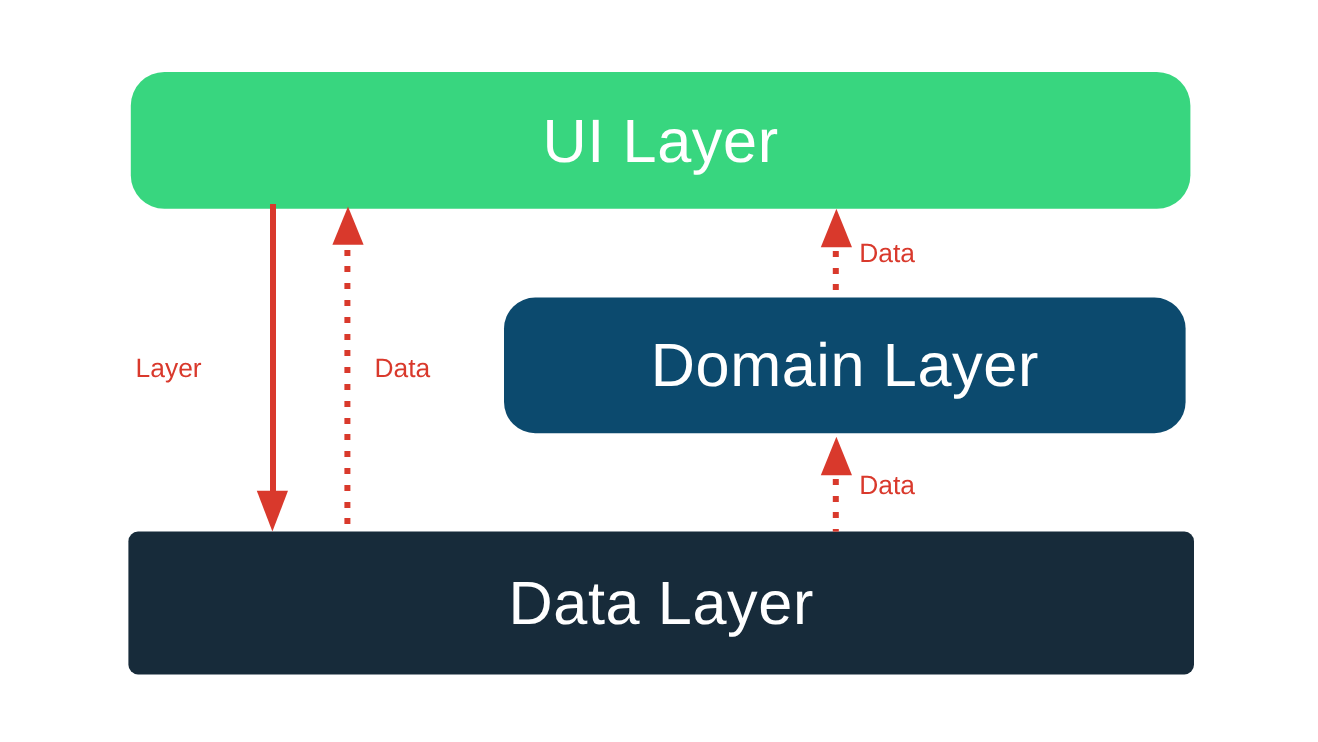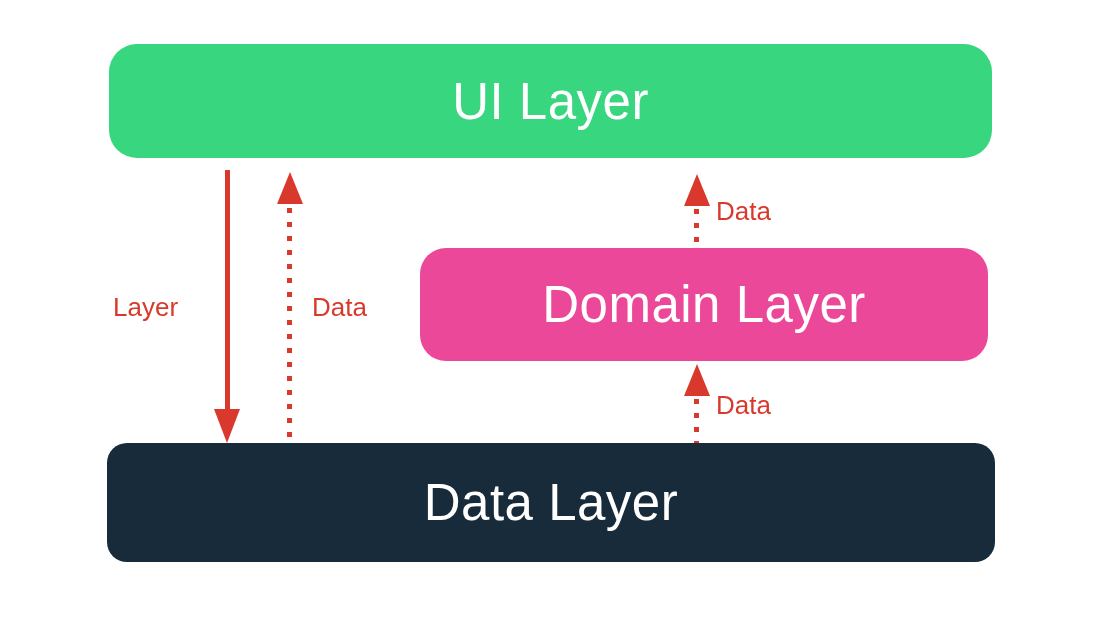--- a/index.html
+++ b/index.html
@@ -19,36 +19,36 @@
     position: absolute;
     display: flex;
     align-items: center;
     justify-content: center;
     color: #ffffff;
     font-size: 51px;
     font-weight: 400;
     letter-spacing: 0.5px;
   }
   .box-ui {
-    left: 109px; top: 44px;
+    left: 109px; top: 60px;
     width: 883px; height: 114px;
     background: #38d67f;
     border-radius: 28px;
   }
   .box-domain {
     left: 420px; top: 248px;
     width: 568px; height: 113px;
-    background: #ec4899;
+    background: #0c4a6e;
     border-radius: 26px;
   }
   .box-data {
     left: 107px; top: 443px;
     width: 888px; height: 119px;
     background: #172b3a;
-    border-radius: 20px;
+    border-radius: 8px;
   }
   
   .solid-line {
     position: absolute;
     width: 5px;
     background: #d9392c;
   }
   .dotted-line {
     position: absolute;
     width: 5px;
@@ -64,21 +64,21 @@
   .arrowhead-up {
     position: absolute;
     width: 0; height: 0;
     border-left: 13px solid transparent;
     border-right: 13px solid transparent;
     border-bottom: 32px solid #d9392c;
   }
   .arrow-label {
     position: absolute;
     color: #d9392c;
-    font-size: 26px;
+    font-size: 22px;
     font-weight: 400;
     line-height: 30px;
     white-space: nowrap;
   }
   .lbl-events { left: 113px; top: 292px; }
   .lbl-data-left { left: 312px; top: 292px; }
   .lbl-data-top-right { left: 716px; top: 196px; }
   .lbl-data-bottom-right { left: 716px; top: 390px; }
   .watermark {
     position: absolute;

